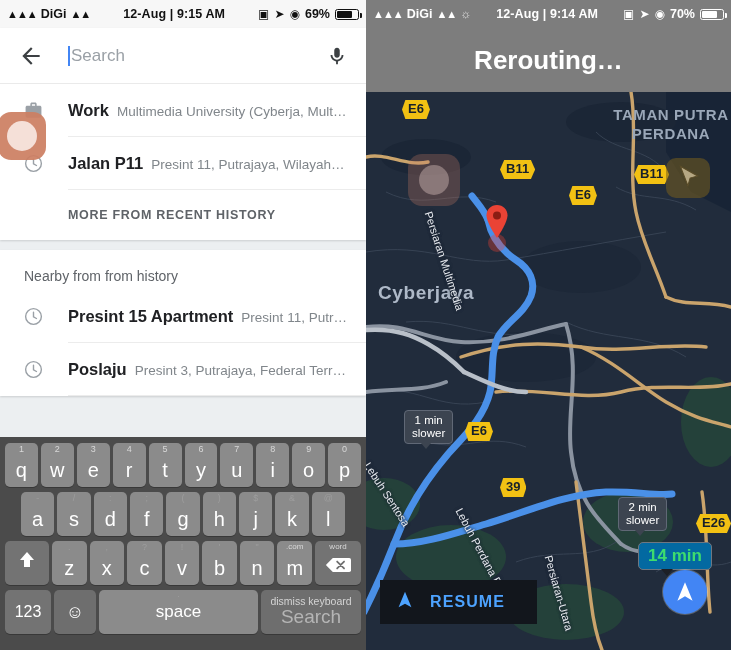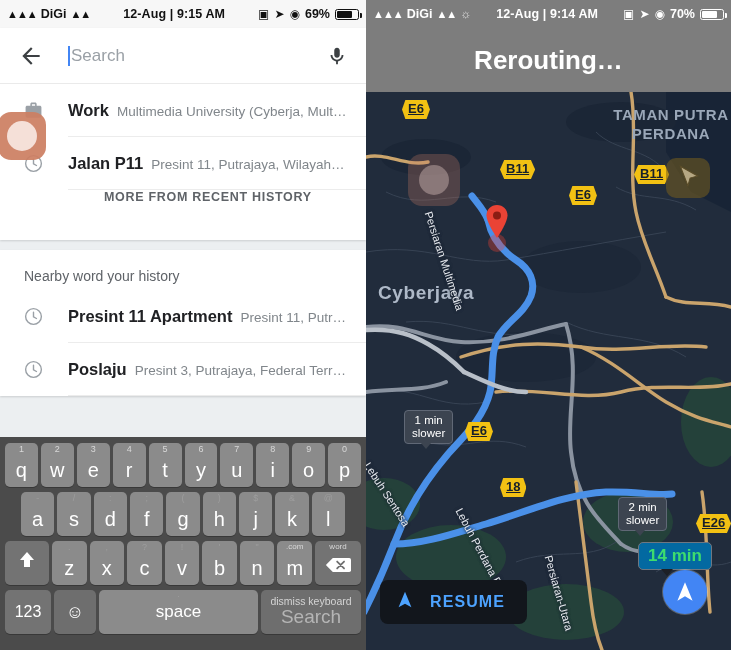--- a/index.html
+++ b/index.html
@@ -41,21 +41,21 @@
   .card{background:#fff;margin:0;box-shadow:0 1px 2px rgba(0,0,0,.14);}
   .card.spaced{margin-top:10px;}
 
   .row{display:flex;align-items:center;height:52px;padding:0 18px;box-sizing:border-box;position:relative;}
   .row .ico{width:30px;flex:none;display:flex;align-items:center;justify-content:center;color:#9aa0a6;}
   .row .txt{margin-left:20px;display:flex;align-items:baseline;overflow:hidden;white-space:nowrap;}
   .row .t-main{font-size:16.5px;color:#202124;font-weight:bold;flex:none;}
   .row .t-sub{font-size:13.5px;color:#80868b;margin-left:8px;overflow:hidden;text-overflow:ellipsis;white-space:nowrap;}
   .divider{height:1px;background:#ececec;margin-left:68px;}
 
-  .more-row{height:50px;display:flex;align-items:flex-start;padding-left:104px;box-sizing:border-box;}
+  .more-row{height:50px;display:flex;align-items:center;padding-left:68px;box-sizing:border-box;}
   .more-label{font-size:12.5px;letter-spacing:.7px;color:#5f6368;font-weight:bold;}
 
   .section-head{padding:18px 24px 6px 24px;font-size:14px;color:#5f6368;}
 
   
   .touch-dot{position:absolute;border-radius:13px;background:#cd7f63;
     display:flex;align-items:center;justify-content:center;opacity:.93;}
   .touch-dot .inner{border-radius:50%;background:#f5ded6;}
 
   
@@ -88,38 +88,38 @@
   
   .panel-right{position:relative;width:365px;height:650px;overflow:hidden;background:#242f3e;}
   .map-header{height:64px;background:#7d7d7d;display:flex;align-items:center;
     justify-content:center;color:#fff;font-size:26px;font-weight:bold;}
   .mapview{position:absolute;left:0;top:92px;right:0;bottom:0;overflow:hidden;
     background:#212c3c;}
   .mapsvg{position:absolute;left:0;top:0;}
 
   .shield{position:absolute;background:#f2c113;color:#17202b;font-size:13px;font-weight:bold;
     padding:2px 6px;text-align:center;line-height:1.15;
-    clip-path:polygon(12% 0,88% 0,100% 50%,88% 100%,12% 100%,0 50%);text-decoration:underline;}
+    clip-path:polygon(12% 0,88% 0,100% 50%,88% 100%,12% 100%,0 50%);}
   .label-map{position:absolute;color:#9aa7b8;font-weight:bold;letter-spacing:.6px;
     text-align:center;pointer-events:none;}
   .road-label{position:absolute;color:#e6e9ee;font-size:11px;white-space:nowrap;
     text-shadow:0 0 3px #1b2534,0 0 3px #1b2534;}
   .slower{position:absolute;background:#3c4450;color:#fff;font-size:11.5px;
     border:1px solid #606876;border-radius:4px;padding:3px 7px;line-height:1.15;text-align:center;}
   .slower:after{content:"";position:absolute;left:16px;bottom:-6px;width:0;height:0;
     border-left:5px solid transparent;border-right:5px solid transparent;border-top:6px solid #3c4450;}
   .eta{position:absolute;background:#0369a1;border:1px solid #6f7781;border-radius:5px;
     padding:3px 9px;color:#3ddc6e;font-size:17px;font-weight:bold;}
   .eta:after{content:"";position:absolute;left:22px;bottom:-7px;width:0;height:0;
     border-left:6px solid transparent;border-right:6px solid transparent;border-top:7px solid #1d2026;}
   .pin{position:absolute;width:26px;height:36px;}
   .puck{position:absolute;width:44px;height:44px;border-radius:50%;background:#4285f4;
     display:flex;align-items:center;justify-content:center;box-shadow:0 0 0 1px rgba(255,255,255,.25);}
   .resume-btn{position:absolute;left:14px;bottom:26px;background:#12161c;
-    border-radius:8px;height:44px;display:flex;align-items:center;padding:0 22px 0 14px;
+    border-radius:0;height:44px;display:flex;align-items:center;padding:0 32px 0 14px;
     box-sizing:border-box;}
   .resume-btn .lbl{color:#4da3ff;font-size:16px;font-weight:bold;letter-spacing:1.1px;margin-left:14px;}
   .cursor-arrow{position:absolute;width:26px;height:26px;}
 </style>
 </head>
 <body>
 
 <div class="screen">
 
   <div class="panel-left">
@@ -186,31 +186,31 @@
         </span>
       </div>
       <div class="divider"></div>
 
       <div class="more-row">
         <span class="more-label">MORE FROM RECENT HISTORY</span>
       </div>
     </div>
 
     <div class="card spaced">
-      <div class="section-head">Nearby word your history</div>
+      <div class="section-head">Nearby from from history</div>
 
       <div class="row">
         <span class="ico">
           <svg viewBox="0 0 24 24" width="21" height="21">
               <circle cx="12" cy="12" r="9" fill="none" stroke="#9aa0a6" stroke-width="1.6"></circle>
               <path d="M12 7v5.3l3.4 2" fill="none" stroke="#9aa0a6" stroke-width="1.6" stroke-linecap="round"></path>
             </svg>
         </span>
         <span class="txt">
-          <span class="t-main">Presint 11 Apartment</span>
+          <span class="t-main">Presint 15 Apartment</span>
           <span class="t-sub">Presint 11, Putraj…</span>
         </span>
       </div>
       <div class="divider"></div>
 
       <div class="row">
         <span class="ico">
           <svg viewBox="0 0 24 24" width="21" height="21">
               <circle cx="12" cy="12" r="9" fill="none" stroke="#9aa0a6" stroke-width="1.6"></circle>
               <path d="M12 7v5.3l3.4 2" fill="none" stroke="#9aa0a6" stroke-width="1.6" stroke-linecap="round"></path>
@@ -479,21 +479,21 @@
       <div class="road-label" style="left:68px;top:118px;transform:rotate(72deg);transform-origin:left top;">Persiaran Multimedia</div>
       <div class="road-label" style="left:6px;top:368px;transform:rotate(57deg);transform-origin:left top;">Lebuh Sentosa</div>
       <div class="road-label" style="left:98px;top:414px;transform:rotate(62deg);transform-origin:left top;">Lebuh Perdana Barat</div>
       <div class="road-label" style="left:188px;top:462px;transform:rotate(74deg);transform-origin:left top;">Persiaran-Utara</div>
 
       <div class="shield" style="left:36px;top:8px;">E6</div>
       <div class="shield" style="left:134px;top:68px;">B11</div>
       <div class="shield" style="left:268px;top:73px;">B11</div>
       <div class="shield" style="left:203px;top:94px;">E6</div>
       <div class="shield" style="left:99px;top:330px;">E6</div>
-      <div class="shield" style="left:134px;top:386px;">18</div>
+      <div class="shield" style="left:134px;top:386px;">39</div>
       <div class="shield" style="left:330px;top:422px;">E26</div>
 
       <div class="slower" style="left:38px;top:318px;">
         <span>1 min</span><br>
         <span>slower</span>
       </div>
       <div class="slower" style="left:252px;top:405px;">
         <span>2 min</span><br>
         <span>slower</span>
       </div>

